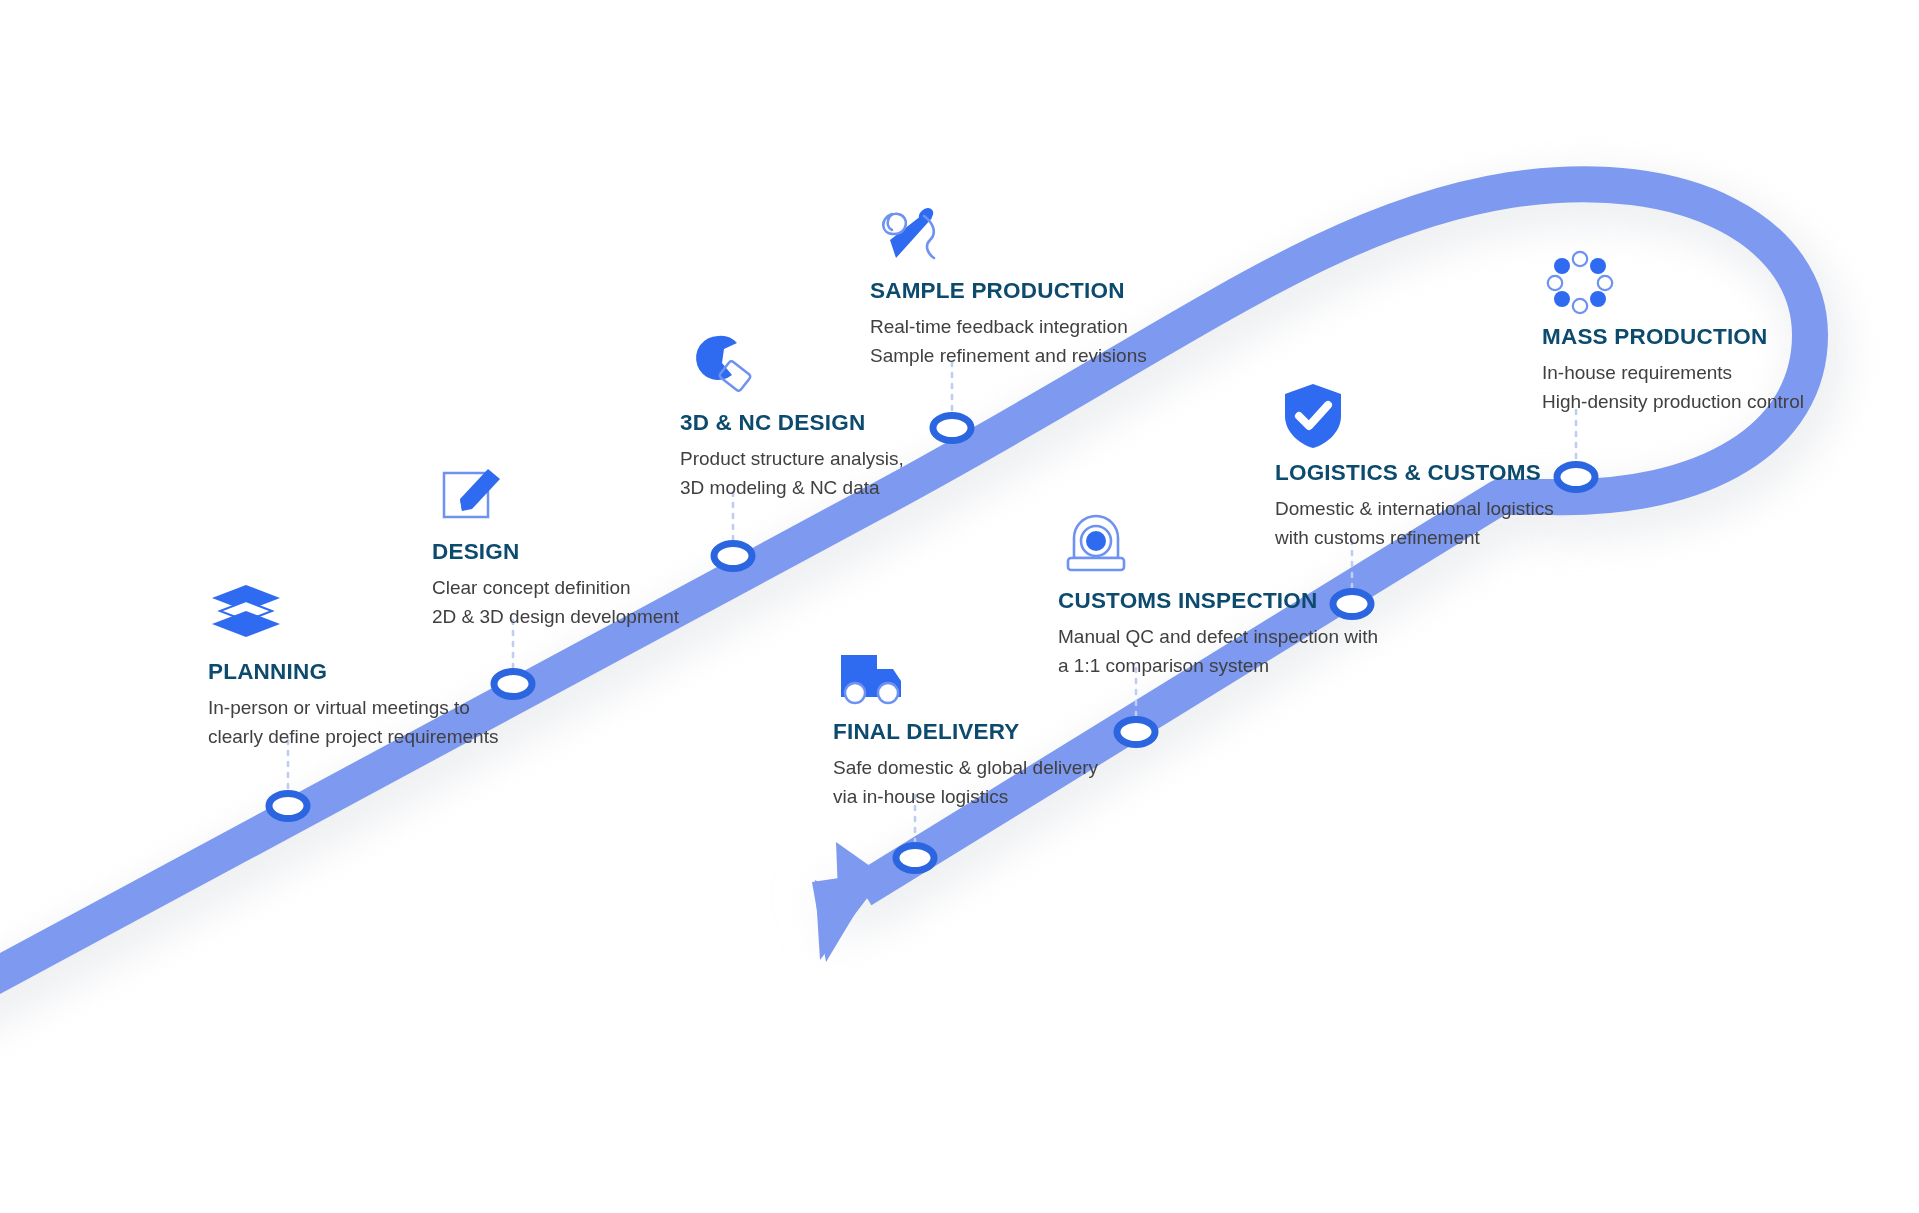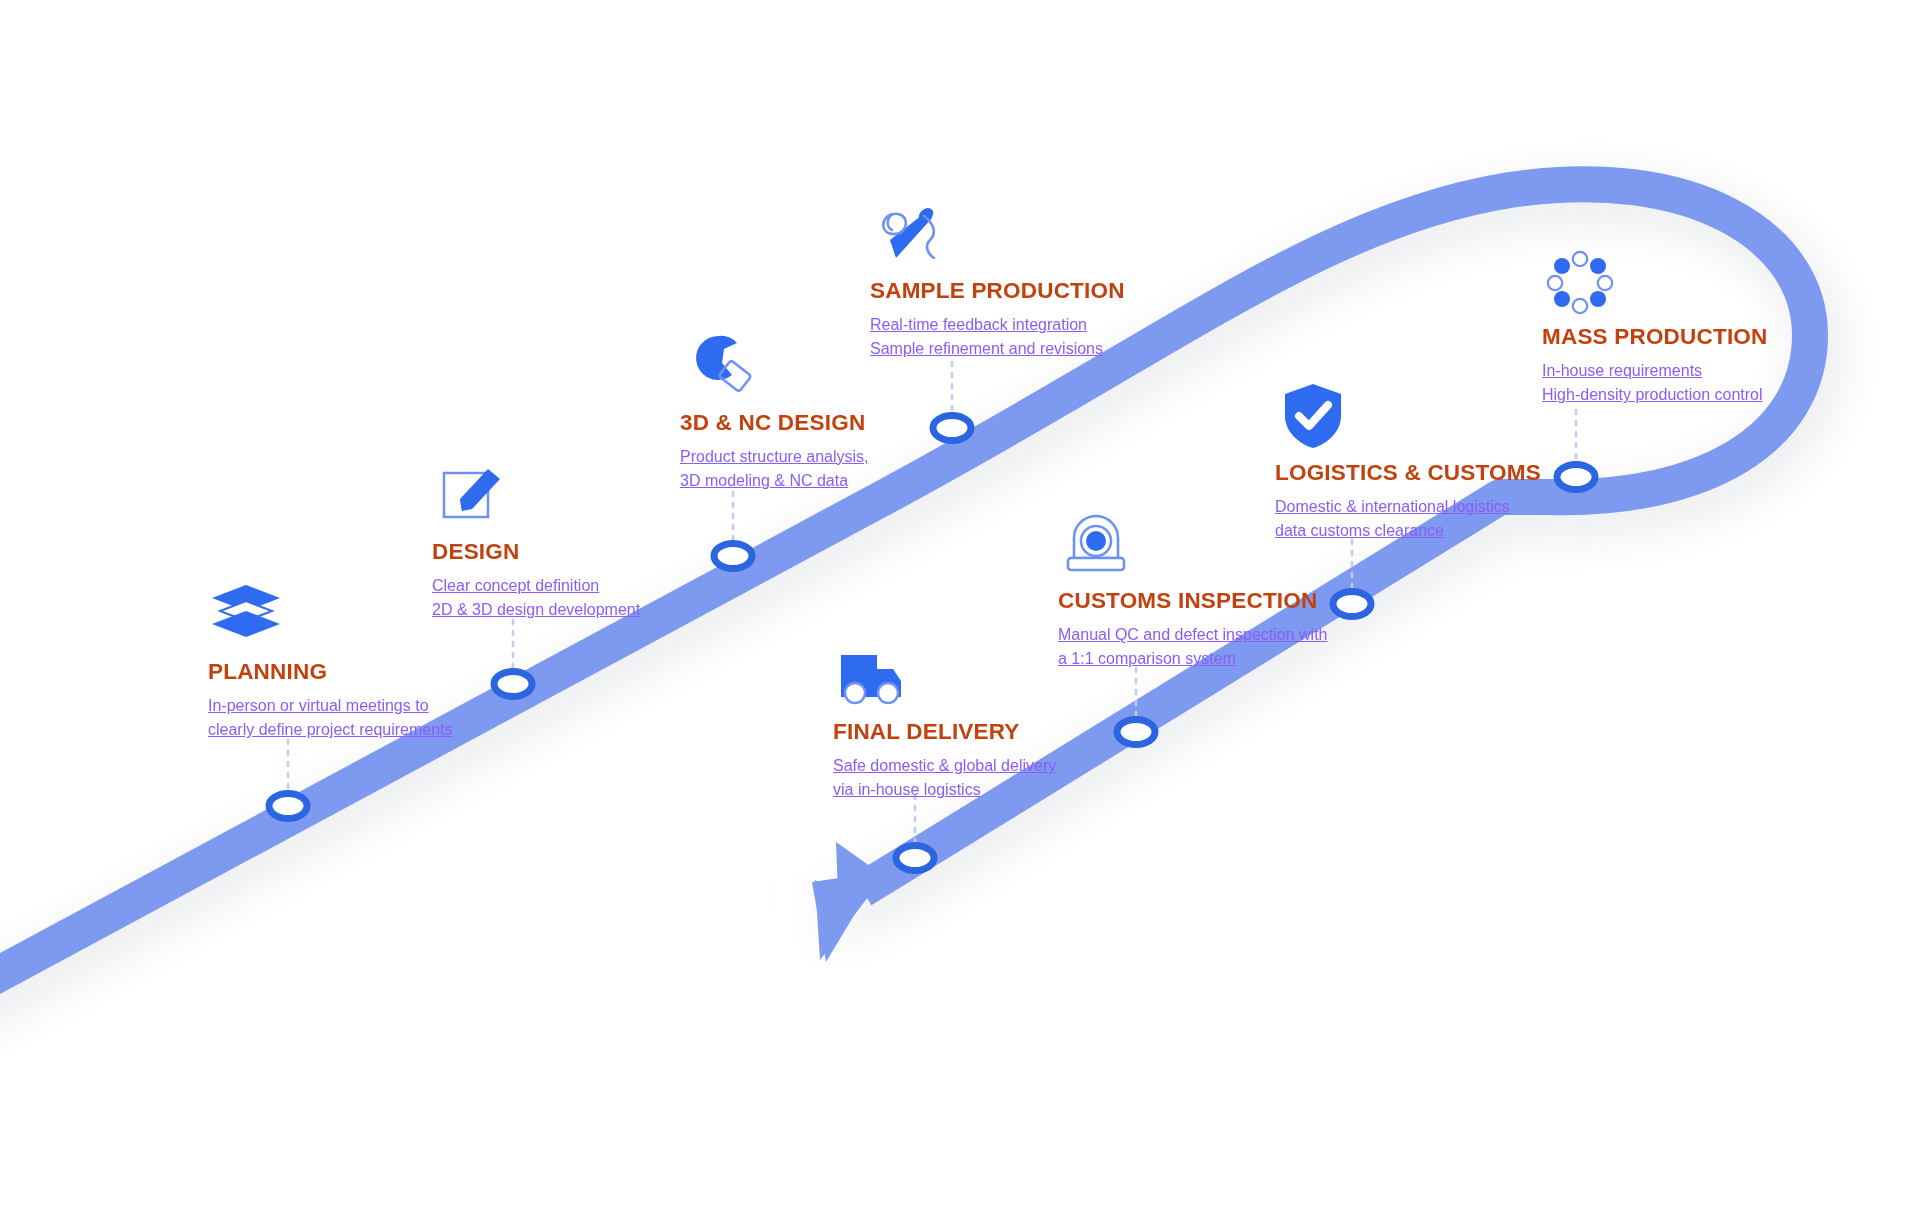--- a/index.html
+++ b/index.html
@@ -24,30 +24,29 @@
   }
   .step-icon {
     width: 76px; height: 76px;
     display: block;
     margin-bottom: 6px;
   }
   .step-title {
     font-size: 22.5px;
     font-weight: bold;
     letter-spacing: 0.2px;
-    color: #c2410c;
+    color: #0c4a6e;
     white-space: nowrap;
     margin-bottom: 9px;
   }
   .step-desc-line {
-    font-size: 16px;
+    font-size: 19px;
     line-height: 1.52;
-    color: #8b5cf6;
+    color: #404040;
     white-space: nowrap;
-    text-decoration: underline;
   }
 </style>
 </head>
 <body>
 
 <div id="stage">
 
   <svg id="roadmap-svg" viewBox="0 0 1919 1213">
     <defs>
       <filter id="softshadow" x="-30%" y="-30%" width="180%" height="180%">
@@ -162,21 +161,21 @@
     <div class="step-desc-line">High-density production control</div>
   </div>
 
   <div class="step" id="step-logistics-customs" style="left:1275px; top:378px;">
     <svg class="step-icon" viewBox="0 0 76 76">
       <path d="M38 6 L66 16 L66 38 C66 54 52 66 38 70 C24 66 10 54 10 38 L10 16 Z" fill="#2f6bf0"></path>
       <path d="M24 38 L34 48 L53 27" fill="none" stroke="#ffffff" stroke-width="8" stroke-linecap="round" stroke-linejoin="round"></path>
     </svg>
     <div class="step-title">LOGISTICS &amp; CUSTOMS</div>
     <div class="step-desc-line">Domestic &amp; international logistics</div>
-    <div class="step-desc-line">data customs clearance</div>
+    <div class="step-desc-line">with customs refinement</div>
   </div>
 
   <div class="step" id="step-quality-inspection" style="left:1058px; top:506px;">
     <svg class="step-icon" viewBox="0 0 76 76">
       <path d="M16 52 L16 32 a22 22 0 0 1 44 0 L60 52 Z" fill="#ffffff" stroke="#6d92f2" stroke-width="2.6"></path>
       <circle cx="38" cy="35" r="15" fill="none" stroke="#6d92f2" stroke-width="2.6"></circle>
       <circle cx="38" cy="35" r="10" fill="#2f6bf0"></circle>
       <rect x="10" y="52" width="56" height="12" rx="3" fill="#ffffff" stroke="#6d92f2" stroke-width="2.6"></rect>
     </svg>
     <div class="step-title">CUSTOMS INSPECTION</div>

